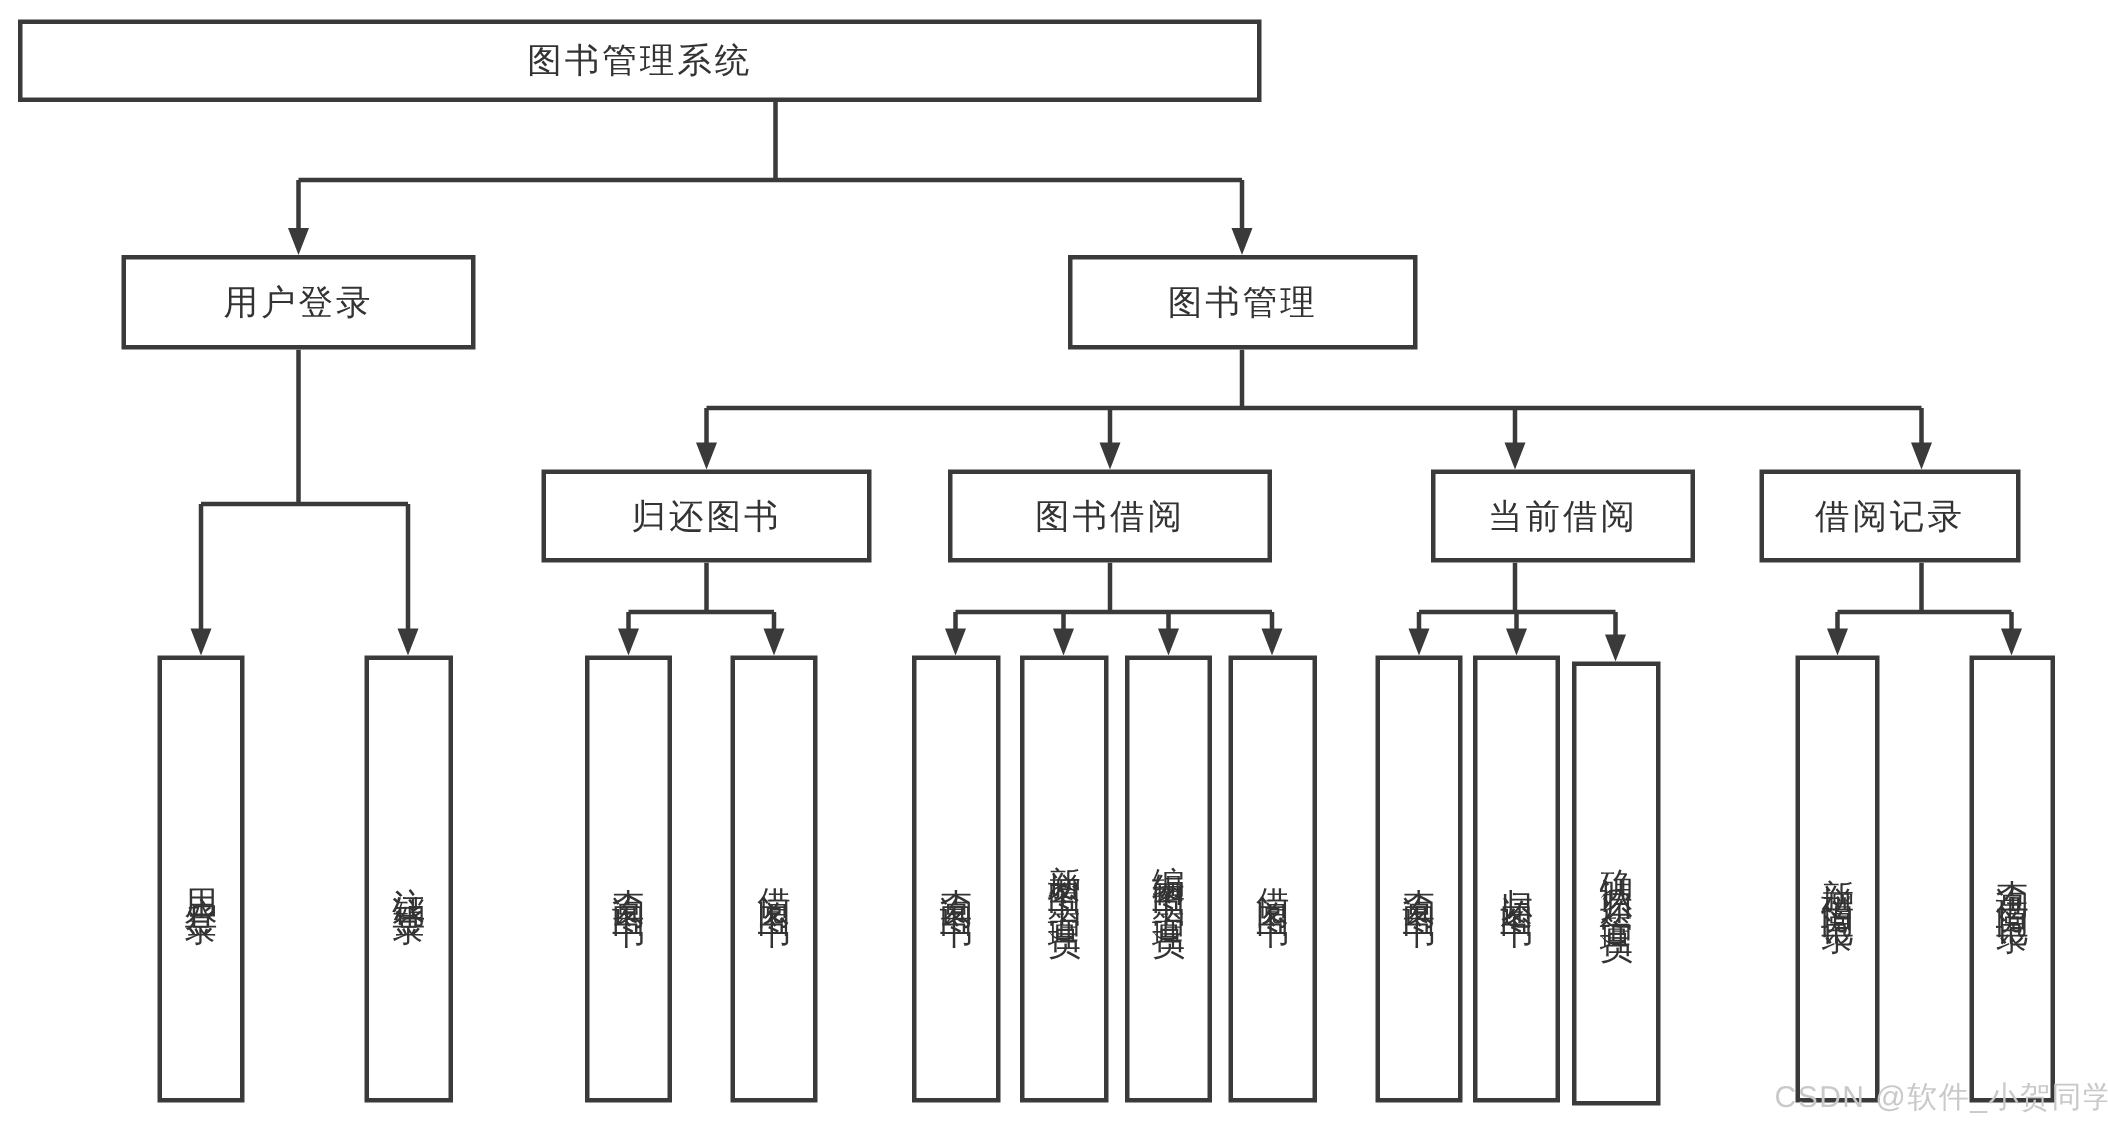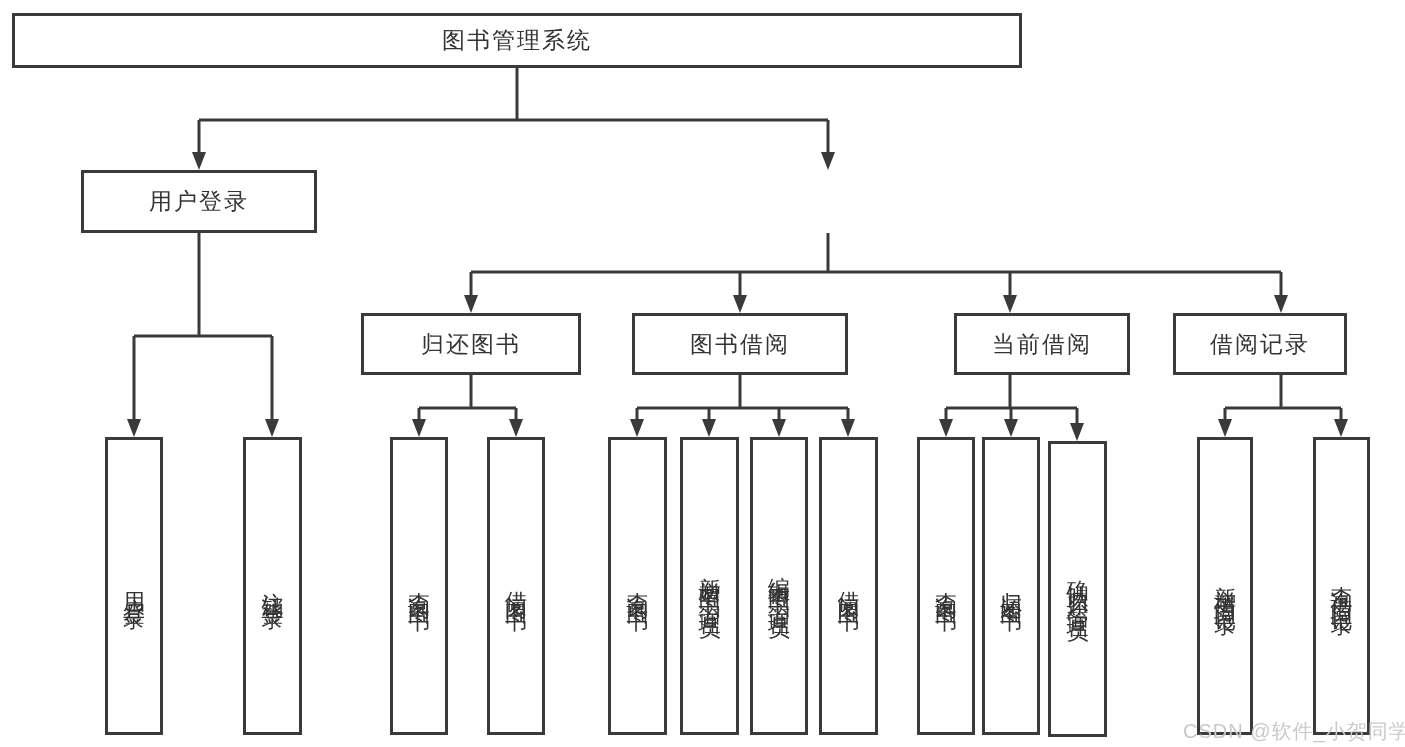--- a/index.html
+++ b/index.html
@@ -95,26 +95,29 @@
     <g>
       <path class="wire" d="M1010 375 V408 M946 408 H1077 M946 408 V420 M1011 408 V420 M1077 408 V424"></path>
       <path class="head" d="M946 437 l-7 -18 h14 z M1011 437 l-7 -18 h14 z M1077 441 l-7 -18 h14 z"></path>
     </g>
     <g>
       <path class="wire" d="M1281 375 V408 M1225 408 H1341 M1225 408 V420 M1341 408 V420"></path>
       <path class="head" d="M1225 437 l-7 -18 h14 z M1341 437 l-7 -18 h14 z"></path>
     </g>
   </svg>
 
-  <div class="node h" style="left:12px; top:13px; width:1010px; height:55px;">
+  <div class="node h" style="left:12px; top:13px; width:829px; height:55px;">
     <span>图书管理系统</span>
   </div>
 
   <div class="node h" style="left:81px; top:170px; width:236px; height:63px;">
     <span>用户登录</span>
+  </div>
+  <div class="node h" style="left:712px; top:170px; width:233px; height:63px;">
+    <span>图书管理</span>
   </div>
 
   <div class="node h" style="left:361px; top:313px; width:220px; height:62px;">
     <span>归还图书</span>
   </div>
   <div class="node h" style="left:632px; top:313px; width:216px; height:62px;">
     <span>图书借阅</span>
   </div>
   <div class="node h" style="left:954px; top:313px; width:176px; height:62px;">
     <span>当前借阅</span>

